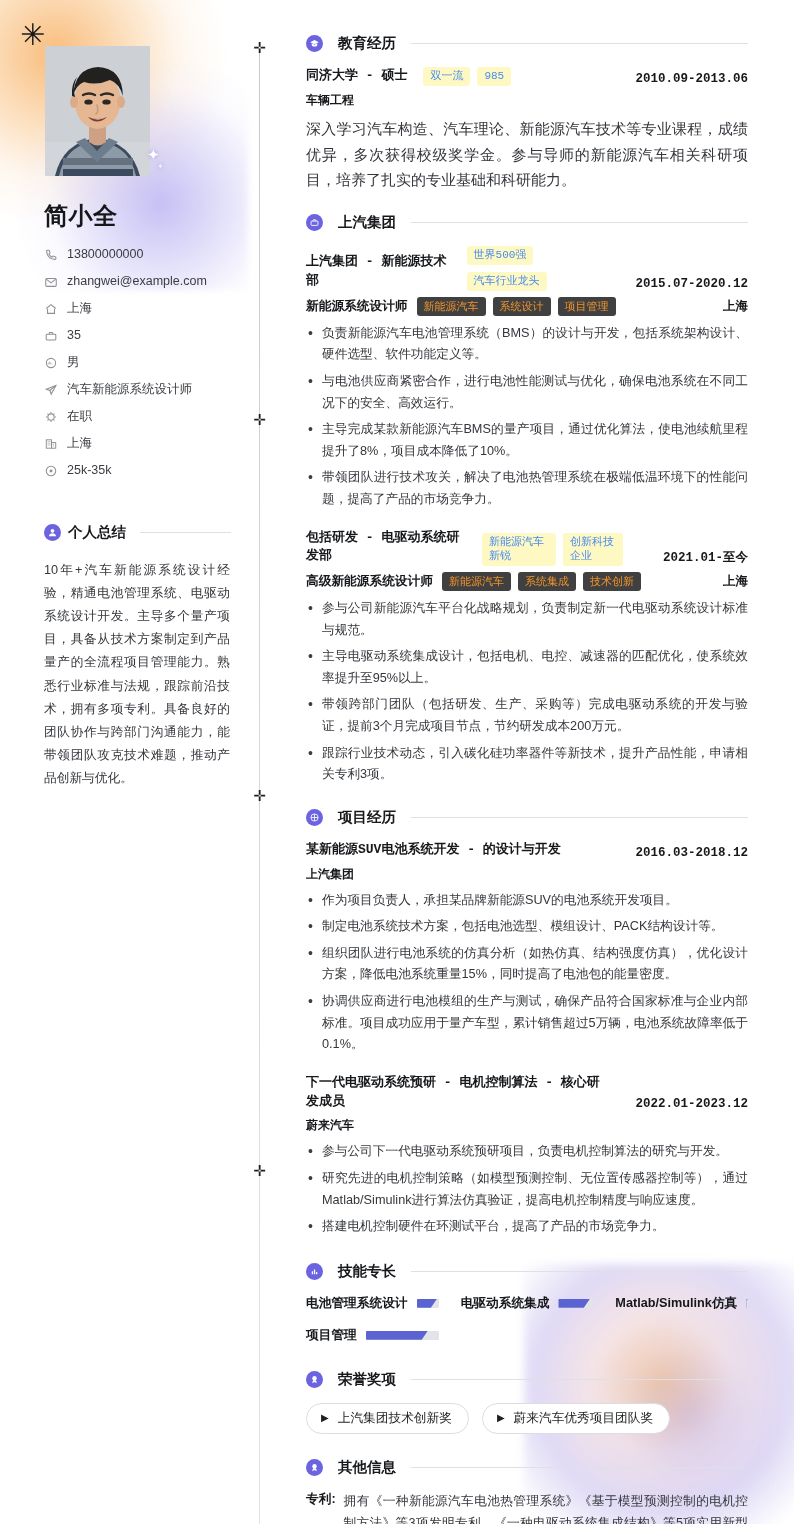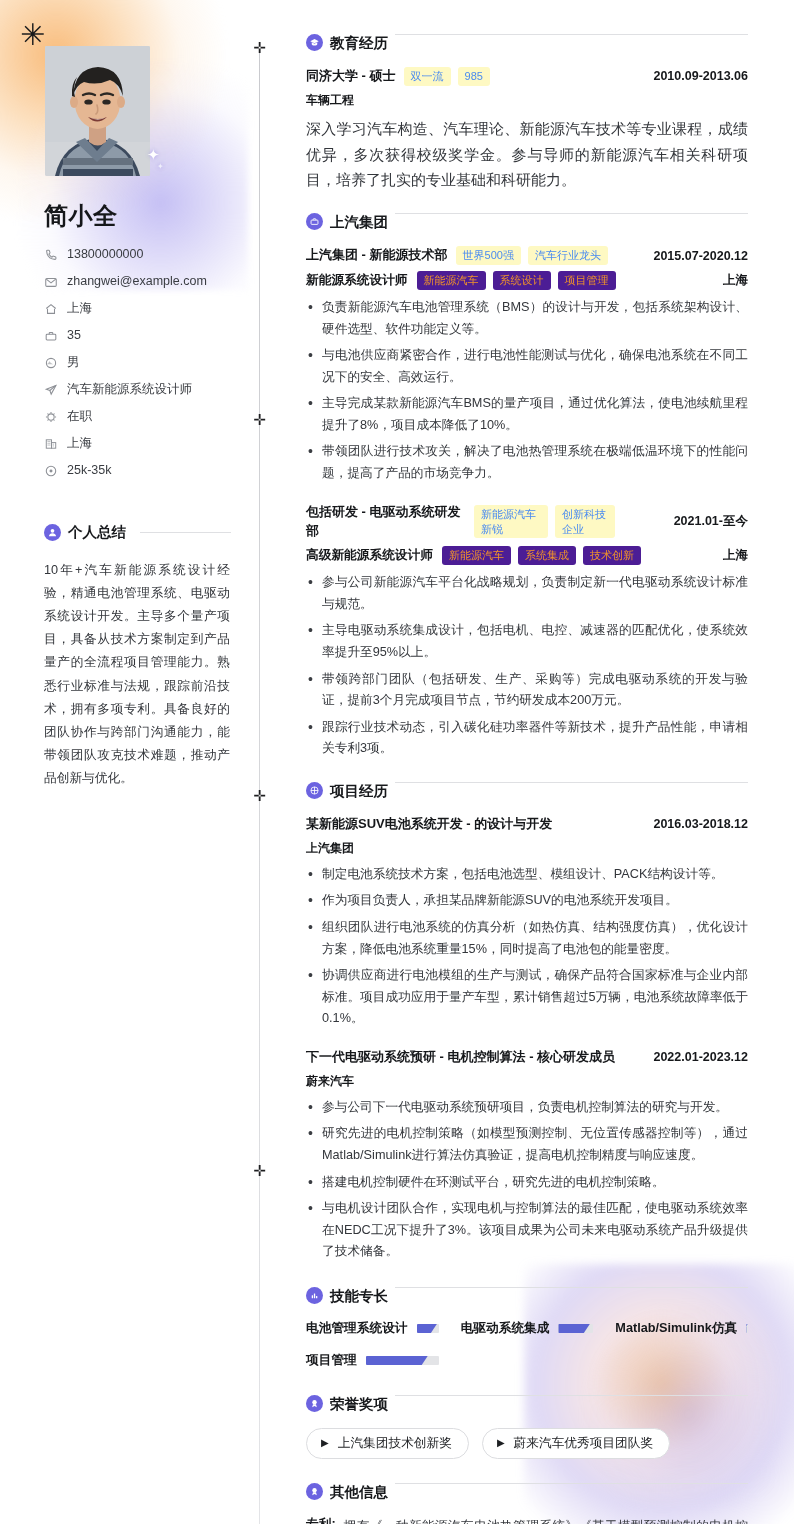--- a/index.html
+++ b/index.html
@@ -125,41 +125,42 @@
   .summary {
     margin-top: 17px;
     font-size: 12.7px; line-height: 1.82; color: #33363b;
     text-align: justify;
     width: 186px;
   }
 
   
   .sec { margin-bottom: 8px; }
   .sec + .sec { margin-top: 4px; }
-  .sec-head { display: flex; gap: 7px; margin-bottom: 14px; }
+  .sec-head { display: flex; align-items: center; gap: 15px; margin-bottom: 14px; }
   .sec-title { font-size: 14.5px; font-weight: 700; color: #17191c; white-space: nowrap; }
   .sec-rule { flex: 1 1 auto; height: 1px; background: #dfe0e3; }
 
   .entry { margin-bottom: 16px; }
   .entry:last-child { margin-bottom: 0; }
   .e-line1 {
-    display: flex; align-items: center; gap: 8px;
+    display: flex; align-items: flex-end; gap: 16px;
     margin-bottom: 6px;
+    font-family: Liberation Mono, monospace;
   }
   .e-title {
     font-size: 13px; font-weight: 700; color: #16181b; line-height: 1.45;
   }
   .e-tags { display: flex; gap: 7px; flex: 0 1 auto; flex-wrap: wrap; }
   .tag {
     font-size: 11px; line-height: 1.35; padding: 2px 7px;
     border-radius: 3px; white-space: normal;
   }
   .tag-blue { background: #fef9c3; color: #4a8bf0; }
   .tag-blue-w { max-width: 74px; }
-  .tag-orange { background: #4c1d95; color: #f0932a; }
+  .tag-orange { background: #404040; color: #f0932a; }
   .e-date {
     margin-left: auto; font-size: 12.5px; font-weight: 700; color: #16181b;
     white-space: nowrap; padding-left: 8px;
   }
   .e-line2 {
     display: flex; align-items: center; gap: 9px; margin-bottom: 7px;
   }
   .e-role { font-size: 12.7px; font-weight: 700; color: #16181b; white-space: nowrap; }
   .e-loc { margin-left: auto; font-size: 12.5px; font-weight: 700; color: #16181b; }
   .e-sub { font-size: 12px; font-weight: 700; color: #16181b; margin-bottom: 7px; }
@@ -487,38 +488,37 @@
           <span class="sec-rule"></span>
         </div>
 
         <div class="entry">
           <div class="e-line1">
             <span class="e-title">某新能源SUV电池系统开发 - 的设计与开发</span>
             <span class="e-date">2016.03-2018.12</span>
           </div>
           <div class="e-sub">上汽集团</div>
           <ul class="bullets">
+            <li>作为项目负责人，承担某品牌新能源SUV的电池系统开发项目。</li>
             <li>制定电池系统技术方案，包括电池选型、模组设计、PACK结构设计等。</li>
-            <li>作为项目负责人，承担某品牌新能源SUV的电池系统开发项目。</li>
             <li>组织团队进行电池系统的仿真分析（如热仿真、结构强度仿真），优化设计方案，降低电池系统重量15%，同时提高了电池包的能量密度。</li>
             <li>协调供应商进行电池模组的生产与测试，确保产品符合国家标准与企业内部标准。项目成功应用于量产车型，累计销售超过5万辆，电池系统故障率低于0.1%。</li>
           </ul>
         </div>
 
         <div class="entry" style="margin-top:18px;">
           <div class="e-line1">
             <span class="e-title">下一代电驱动系统预研 - 电机控制算法 - 核心研发成员</span>
             <span class="e-date">2022.01-2023.12</span>
           </div>
           <div class="e-sub">蔚来汽车</div>
           <ul class="bullets">
             <li>参与公司下一代电驱动系统预研项目，负责电机控制算法的研究与开发。</li>
             <li>研究先进的电机控制策略（如模型预测控制、无位置传感器控制等），通过Matlab/Simulink进行算法仿真验证，提高电机控制精度与响应速度。</li>
-            <li>搭建电机控制硬件在环测试平台，研究先进的电机控制策略。</li>
-            <li>与电机设计团队合作，实现电机与控制算法的最佳匹配，使电驱动系统效率在NEDC工况下提升了3%。该项目成果为公司未来电驱动系统产品升级提供了技术储备。</li>
+            <li>搭建电机控制硬件在环测试平台，提高了产品的市场竞争力。</li>
           </ul>
         </div>
       </div>
 
       <div class="sec" style="margin-top:24px;">
         <div class="sec-head">
           <span class="badge-ico">
             <svg viewBox="0 0 16 16" fill="#fff">
                 <rect x="4" y="7.5" width="1.9" height="4.6" rx=".5"></rect>
                 <rect x="7.1" y="5" width="1.9" height="7.1" rx=".5"></rect>

